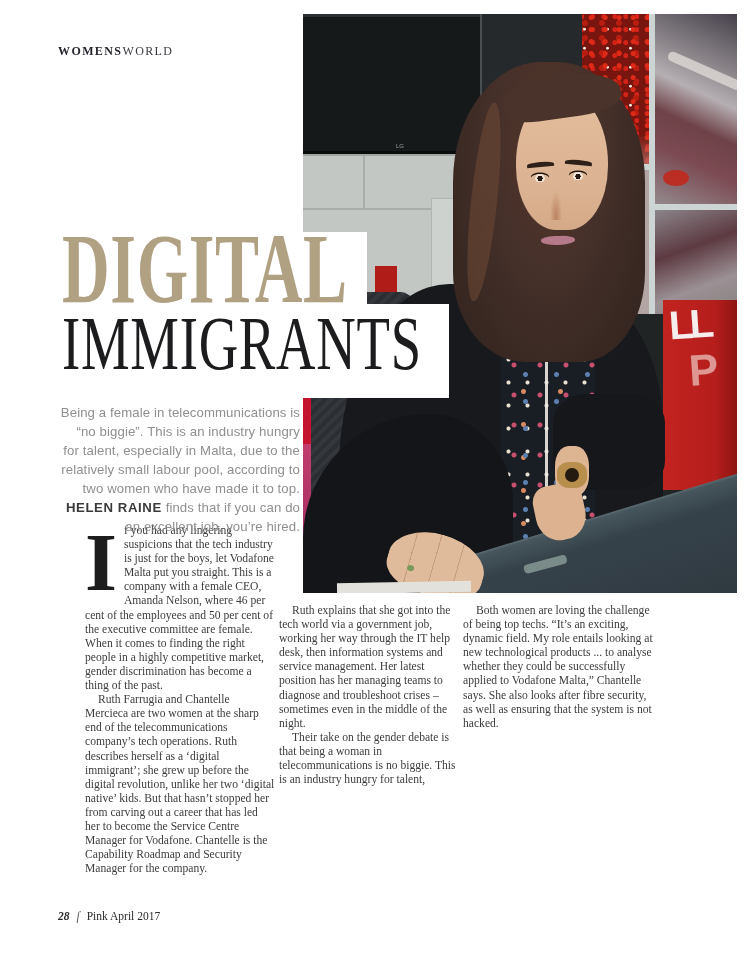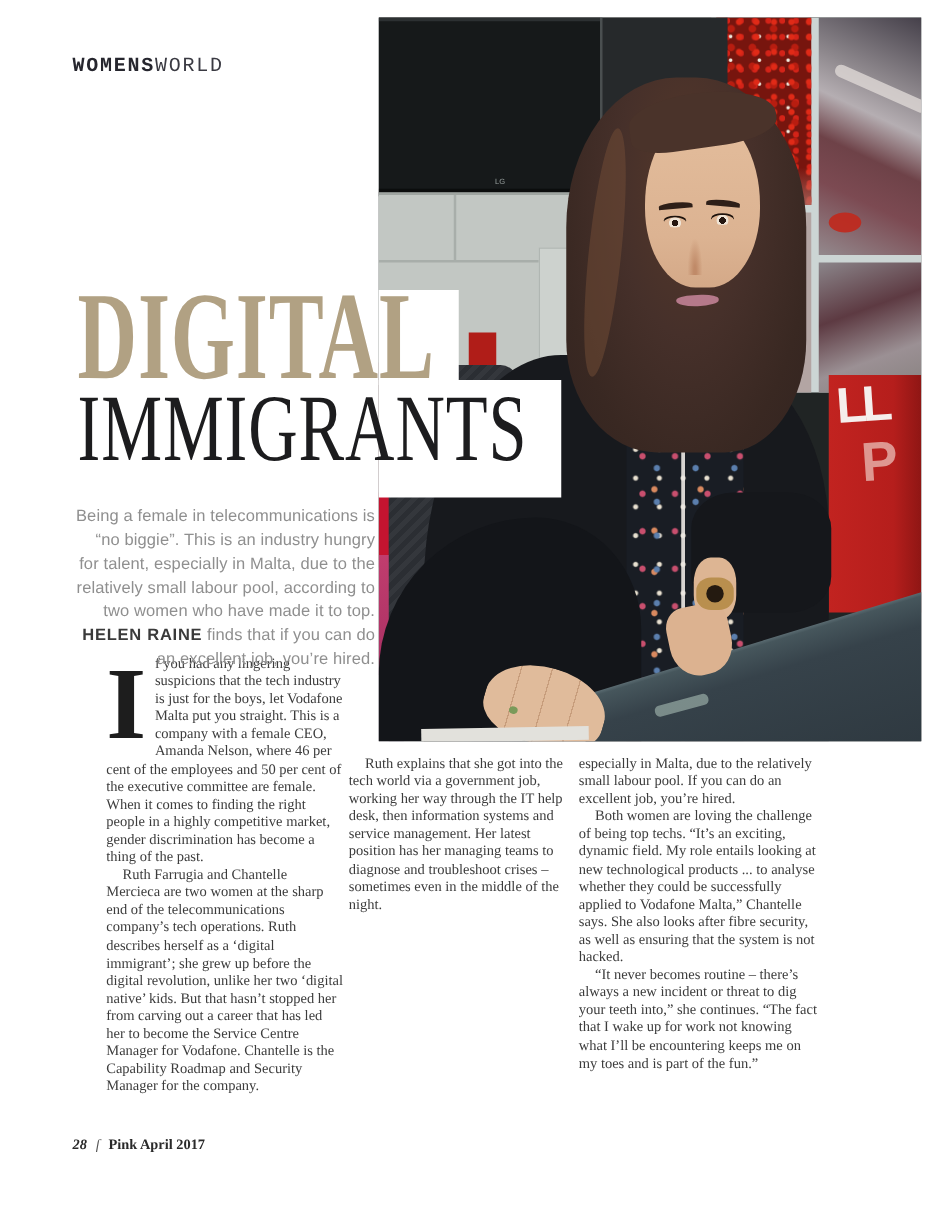--- a/index.html
+++ b/index.html
@@ -1,21 +1,21 @@
 <!DOCTYPE html>
 <html><head>
 <meta charset="utf-8">
 <style>
   html,body{margin:0;padding:0;background:#ffffff;}
   .page{position:relative;width:747px;height:967px;background:#fff;overflow:hidden;
         font-family:"Liberation Serif",serif;}
 
   
   .masthead{position:absolute;left:58px;top:44px;z-index:5;
-            font-family:Liberation Mono, monospace;font-size:16px;letter-spacing:1.4px;color:#26262e;}
+            font-family:Liberation Serif, serif;font-size:12px;letter-spacing:1.4px;color:#26262e;}
   .masthead .mh-bold{font-weight:700;}
   .masthead .mh-light{font-weight:400;color:#3a3a42;}
 
   
   .photo{position:absolute;left:303px;top:14px;width:434px;height:579px;overflow:hidden;background:#202424;}
   .photo *{position:absolute;}
 
   .tile-wall{right:0;top:0;width:168px;height:300px;background:#ccd5d4;}
   .tile-poppy{left:4px;top:0;width:76px;height:150px;background-color:#77150e;
       background-image:radial-gradient(circle at 30% 30%,#e02a17 2px,transparent 3px),
@@ -141,21 +141,21 @@
   .col p.indent{text-indent:13px;}
   .col1{left:85px;top:524px;width:190px;}
   .col2{left:279px;top:604px;width:181px;}
   .col3{left:463px;top:604px;width:192px;}
   .dropcap{float:left;font:700 82px/0.82 "Liberation Serif",serif;color:#1d1d1d;margin:5px 7px 0 0;}
 
   
   .footer{position:absolute;left:58px;top:910px;z-index:5;font-size:11.5px;color:#2a2a2a;}
   .footer .pgnum{font-weight:700;font-style:italic;}
   .footer .sep{margin:0 7px;color:#555;font-style:italic;}
-  .footer .mag{font-weight:700;}
+  .footer .mag{font-weight:400;}
 </style>
 </head>
 <body>
 
 <div class="page">
 
   <div class="masthead"><span class="mh-bold">WOMENS</span><span class="mh-light">WORLD</span></div>
 
   <div class="photo">
     <div class="tile-wall">
@@ -228,23 +228,22 @@
 
   <p class="intro"><span>Being a female in telecommunications is “no biggie”. This is an industry hungry for talent, especially in Malta, due to the relatively small labour pool, according to two women who have made it to top. </span><span class="author">HELEN RAINE</span><span> finds that if you can do an excellent job, you’re hired.</span></p>
 
   <div class="col col1">
     <p><span class="dropcap">I</span><span>f you had any lingering suspicions that the tech industry is just for the boys, let Vodafone Malta put you straight. This is a company with a female CEO, Amanda Nelson, where 46 per cent of the employees and 50 per cent of the executive committee are female. When it comes to finding the right people in a highly competitive market, gender discrimination has become a thing of the past.</span></p>
     <p class="indent">Ruth Farrugia and Chantelle Mercieca are two women at the sharp end of the telecommunications company’s tech operations. Ruth describes herself as a ‘digital immigrant’; she grew up before the digital revolution, unlike her two ‘digital native’ kids. But that hasn’t stopped her from carving out a career that has led her to become the Service Centre Manager for Vodafone. Chantelle is the Capability Roadmap and Security Manager for the company.</p>
   </div>
 
   <div class="col col2">
     <p class="indent">Ruth explains that she got into the tech world via a government job, working her way through the IT help desk, then information systems and service management. Her latest position has her managing teams to diagnose and troubleshoot crises – sometimes even in the middle of the night.</p>
+    <p class="indent">Their take on the gender debate is that being a woman in telecommunications is no biggie. This is an industry hungry for talent,</p>
   </div>
 
   <div class="col col3">
-    <p>especially in Malta, due to the relatively small labour pool. If you can do an excellent job, you’re hired.</p>
     <p class="indent">Both women are loving the challenge of being top techs. “It’s an exciting, dynamic field. My role entails looking at new technological products ... to analyse whether they could be successfully applied to Vodafone Malta,” Chantelle says. She also looks after fibre security, as well as ensuring that the system is not hacked.</p>
-    <p class="indent">“It never becomes routine – there’s always a new incident or threat to dig your teeth into,” she continues. “The fact that I wake up for work not knowing what I’ll be encountering keeps me on my toes and is part of the fun.”</p>
   </div>
 
   <div class="footer"><span class="pgnum">28</span><span class="sep">ſ</span><span class="mag">Pink April 2017</span></div>
 
 </div>
 
 </body></html>

